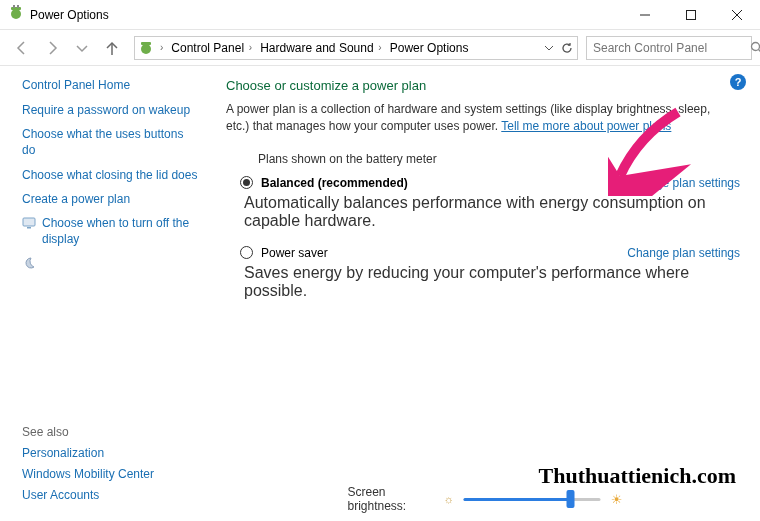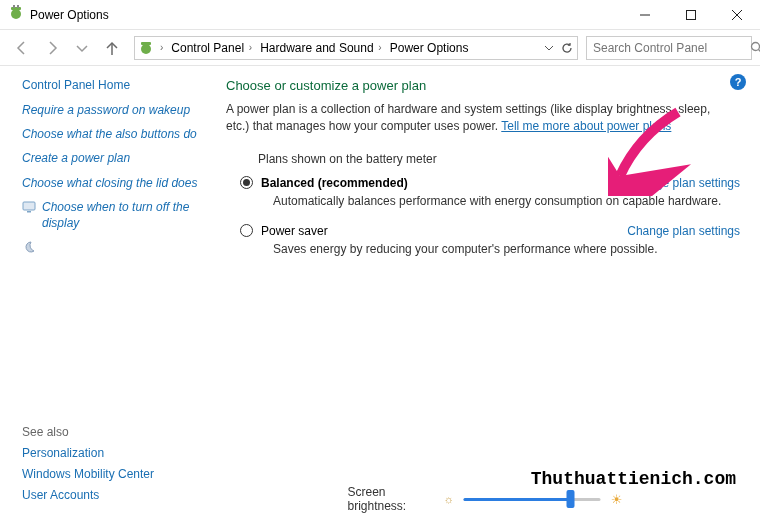--- a/index.html
+++ b/index.html
@@ -24,52 +24,52 @@
   .crumb span.sep { color:#6a6a6a; font-size:10px;}
   .addr-right { margin-left:auto; display:flex; align-items:center; gap:2px;}
   .addr-drop { width:16px; display:flex; justify-content:center; align-items:center; color:#555;}
   .searchbox { width:166px; height:24px; border:1px solid #ccc; display:flex; align-items:center; padding:0 4px; color:#777;}
   .searchbox input{ border:none; outline:none; flex:1; font-size:12px; color:#333; background:transparent;}
   .searchbox .sicon{ width:16px; display:flex; justify-content:center; align-items:center;}
 
   .content { display:flex; height:calc(100% - 66px); }
   .sidebar { width:210px; padding:12px 10px 26px 22px; }
   .side-head { color:#1a6fb3; font-size:12px; margin-bottom:10px; cursor:pointer;}
-  .side-link { color:#1a6fb3; font-size:12px; margin:8px 0; line-height:1.35; display:flex; align-items:flex-start; gap:6px; cursor:pointer; margin-left:-16px; padding-left:16px;font-style:italic;}
+  .side-link { color:#1a6fb3; font-size:12px; margin:8px 0; line-height:1.35; display:flex; align-items:flex-start; gap:6px; cursor:pointer; margin-left:-16px; padding-left:16px;}
   .side-link.noicon{ margin-left:0; padding-left:0;}
   .side-icon{ width:14px; height:14px; flex:0 0 14px; margin-top:1px;}
   .seealso { position:absolute; bottom:12px; left:22px;}
   .seealso-head{ color:#666; margin-bottom:6px;}
   .seealso .slink{ color:#1a6fb3; margin:7px 0; cursor:pointer;}
 
   .main { flex:1; padding:12px 20px 0 16px; position:relative;}
   .helpicon { position:absolute; right:14px; top:8px; width:16px; height:16px; border-radius:50%; background:#1a73c9; color:#fff; display:flex; align-items:center; justify-content:center; font-weight:bold; font-size:11px; cursor:pointer;}
   h1.pagetitle { margin:0 0 8px 0; font-weight:400; color:#0a6a3a; font-size:13px;}
   .intro { font-size:12px; color:#333; line-height:1.45; max-width:510px;}
   .intro a{ color:#1a6fb3; text-decoration:underline; cursor:pointer;}
   .section-head { font-size:12px; color:#333; margin-top:16px; margin-bottom:10px;margin-left:32px;}
   .plan { margin-left:14px; margin-bottom:16px;}
   .plan-row { display:flex; align-items:center; justify-content:space-between; }
   .plan-label { display:flex; align-items:center; gap:8px; font-size:12px;}
   .plan-label b{ font-weight:600;}
   .radio{ width:13px; height:13px; border:1px solid #333; border-radius:50%; display:inline-flex; align-items:center; justify-content:center;}
   .radio.checked::after{ content:""; width:7px; height:7px; background:#333; border-radius:50%;}
   .changelink{ color:#1a6fb3; font-size:12px; cursor:pointer;}
-  .plan-desc{ font-size:12px; color:#333; margin-left:33px; margin-top:4px;}
+  .plan-desc{ font-size:16px; color:#333; margin-left:4px; margin-top:4px;}
   .showadd { display:flex; align-items:center; justify-content:space-between; margin-top:18px; padding-right:2px;}
   .expbtn{ width:18px; height:18px; border:1px solid #bbb; border-radius:50%; display:flex; align-items:center; justify-content:center; cursor:pointer;}
   .expbtn svg{ width:10px; height:10px; stroke:#777; fill:none; stroke-width:1.5;}
   .brightness{ position:absolute; bottom:8px; left:50%; transform:translateX(-50%); display:flex; align-items:center; gap:10px; font-size:12px; color:#333;}
   .slider{ width:160px; height:3px; background:#c9c9c9; position:relative; border-radius:2px;}
   .slider-fill{ position:absolute; left:0; top:0; height:100%; width:78%; background:#2b7de1; border-radius:2px;}
   .slider-thumb{ position:absolute; left:78%; top:50%; transform:translate(-50%,-50%); width:8px; height:18px; background:#2b7de1; border-radius:2px;}
   .sun{ color:#e8a93a; font-size:13px;}
   .sun.dim{ color:#cfa95a; font-size:11px;}
 
-  .watermark{ position:absolute; right:24px; bottom:32px; font-family:Liberation Mono, monospace; font-weight:bold; font-size:18px; color:#000;}
+  .watermark{ position:absolute; right:24px; bottom:32px; font-family:Liberation Serif, serif; font-weight:bold; font-size:22px; color:#000;}
   .arrow-annot{ position:absolute; right:62px; top:106px; pointer-events:none;}
 
   .appicon svg{ width:16px; height:16px;}
 </style>
 </head>
 <body>
 
 <div class="titlebar">
   <div class="titlebar-left">
     <span class="appicon">
@@ -172,27 +172,27 @@
   </div>
 </div>
 
 <div class="content">
   <div class="sidebar">
     <div class="side-head">Control Panel Home</div>
     <div class="side-link noicon">
         <span>Require a password on wakeup</span>
       </div>
     <div class="side-link noicon">
-        <span>Choose what the also buttons do</span>
+        <span>Choose what the uses buttons do</span>
+      </div>
+    <div class="side-link noicon">
+        <span>Choose what closing the lid does</span>
       </div>
     <div class="side-link noicon">
         <span>Create a power plan</span>
-      </div>
-    <div class="side-link noicon">
-        <span>Choose what closing the lid does</span>
       </div>
     <div class="side-link">
       <span class="side-icon"><svg viewBox="0 0 14 14">
             <rect x="1" y="2" width="12" height="8" rx="1" fill="#dfe8f2" stroke="#7fa5c8"></rect>
             <rect x="5" y="11" width="4" height="1.5" fill="#7fa5c8"></rect>
           </svg></span>
       <span>Choose when to turn off the display</span>
     </div>
     <div class="side-link">
       <span class="side-icon"><svg viewBox="0 0 14 14">

